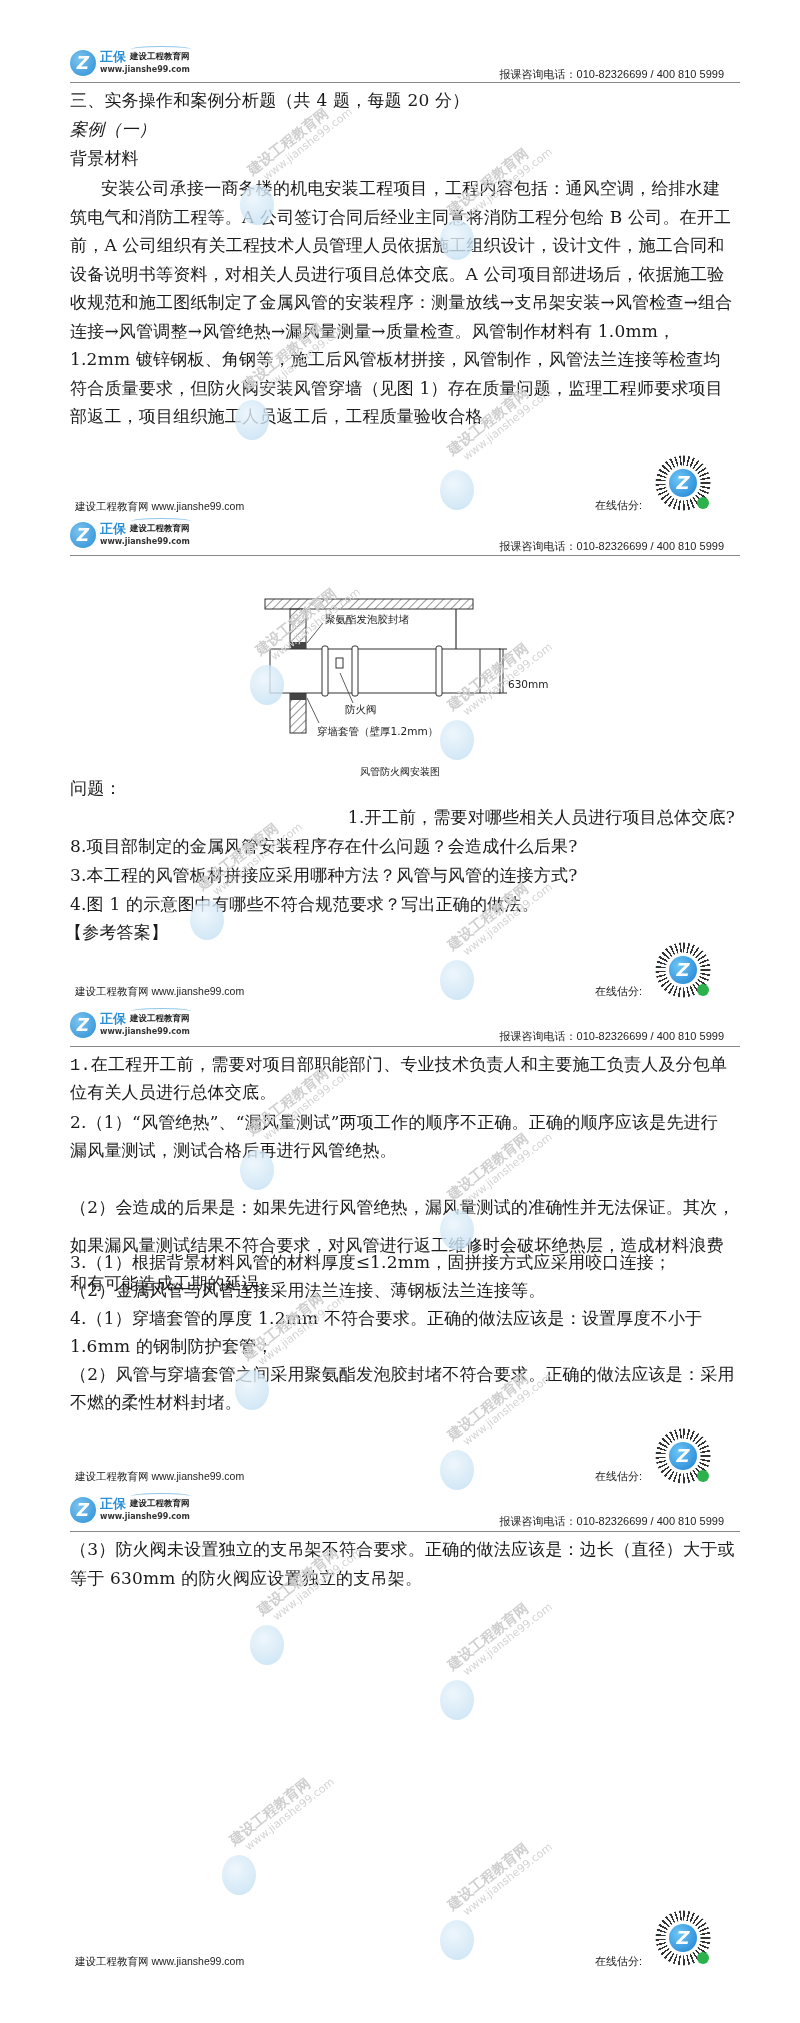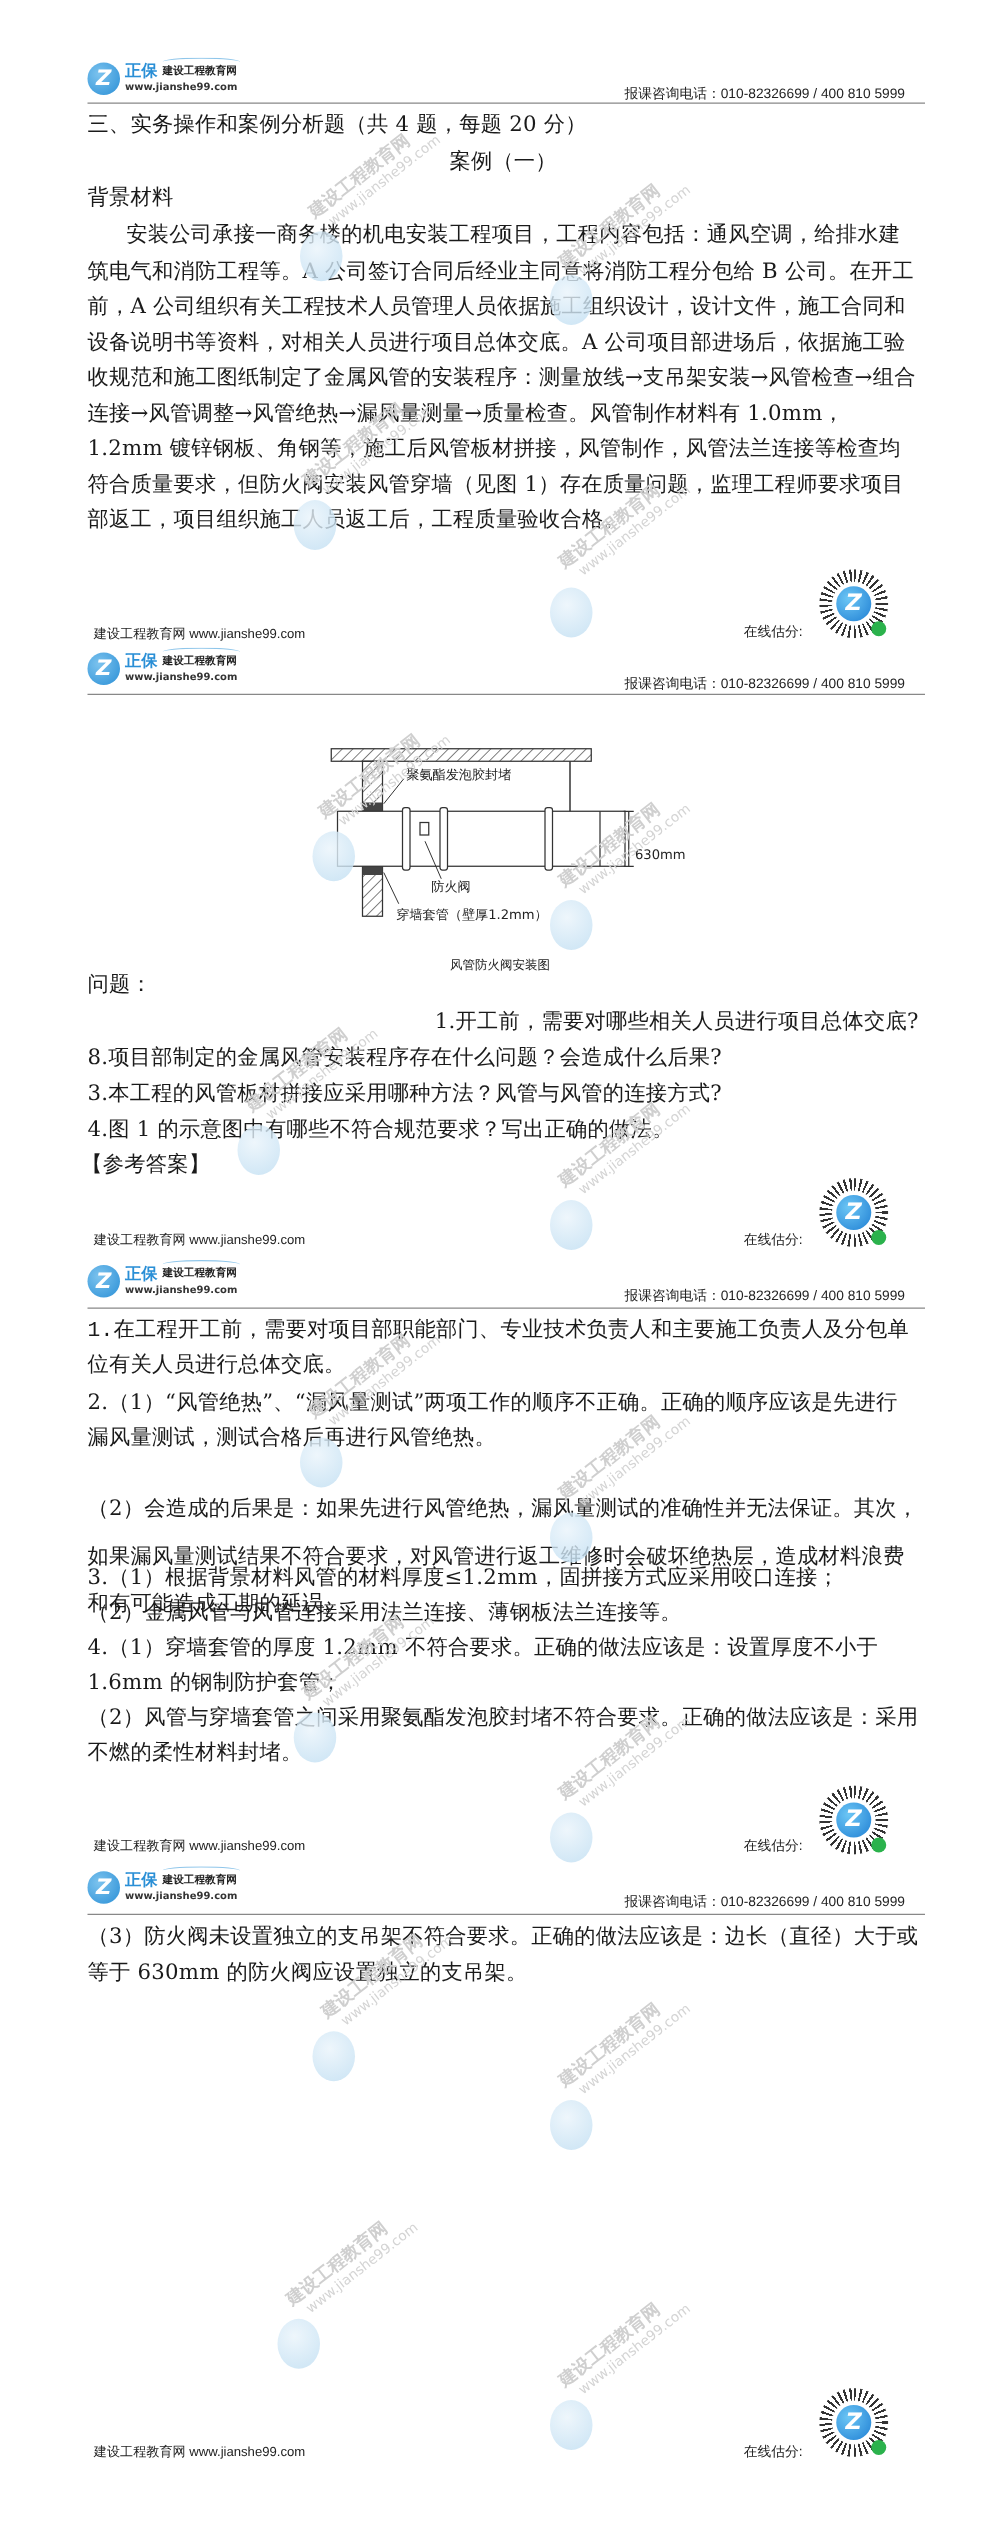--- a/index.html
+++ b/index.html
@@ -24,21 +24,21 @@
              -webkit-mask: radial-gradient(circle, transparent 17px, #000 18px, #000 27px, transparent 28px);
              mask: radial-gradient(circle, transparent 17px, #000 18px, #000 27px, transparent 28px); }
   .qr-center { position:absolute; left:14px; top:14px; width:28px; height:28px; border-radius:50%;
                background:radial-gradient(circle at 35% 35%, #6cc6f5, #1f7fd3); }
   .qr-center::after { content:"Z"; position:absolute; left:0; right:0; top:3px; text-align:center; color:#fff;
                font:bold 18px "DejaVu Sans",sans-serif; font-style:italic; }
   .qr-badge { position:absolute; right:2px; bottom:2px; width:12px; height:12px; border-radius:50%; background:#2bb24c; }
   .txt { position:absolute; left:70px; width:665px; font-size:17px; line-height:26px; color:#1a1a1a;
          font-family:"DejaVu Serif","Liberation Serif",serif; letter-spacing:0.2px; }
   .indent { text-indent:31px; }
-  .center { text-align:center; }
+  .center { text-align:left;font-style:italic; }
   .wm { position:absolute; color:#cfcfcf; font:bold 14px "DejaVu Sans",sans-serif; transform:rotate(-38deg);
         transform-origin:left bottom; white-space:nowrap; line-height:15px; }
   .wm small { display:block; font:11px "DejaVu Sans",sans-serif; color:#d4d4d4; padding-left:8px; }
   .wm-logo { position:absolute; width:34px; height:40px; border-radius:50%;
              background:radial-gradient(circle at 40% 35%, #eaf4fb, #bcdcf1); opacity:0.8; }
   .diagram { position:absolute; left:245px; top:585px; width:310px; height:200px; }
   .diag-caption { position:absolute; left:0; width:310px; top:180px; text-align:center; font-size:10px; color:#222; }
   .diag-label { position:absolute; font:10.5px "DejaVu Sans",sans-serif; color:#222; white-space:nowrap; }
 </style>
 </head>

